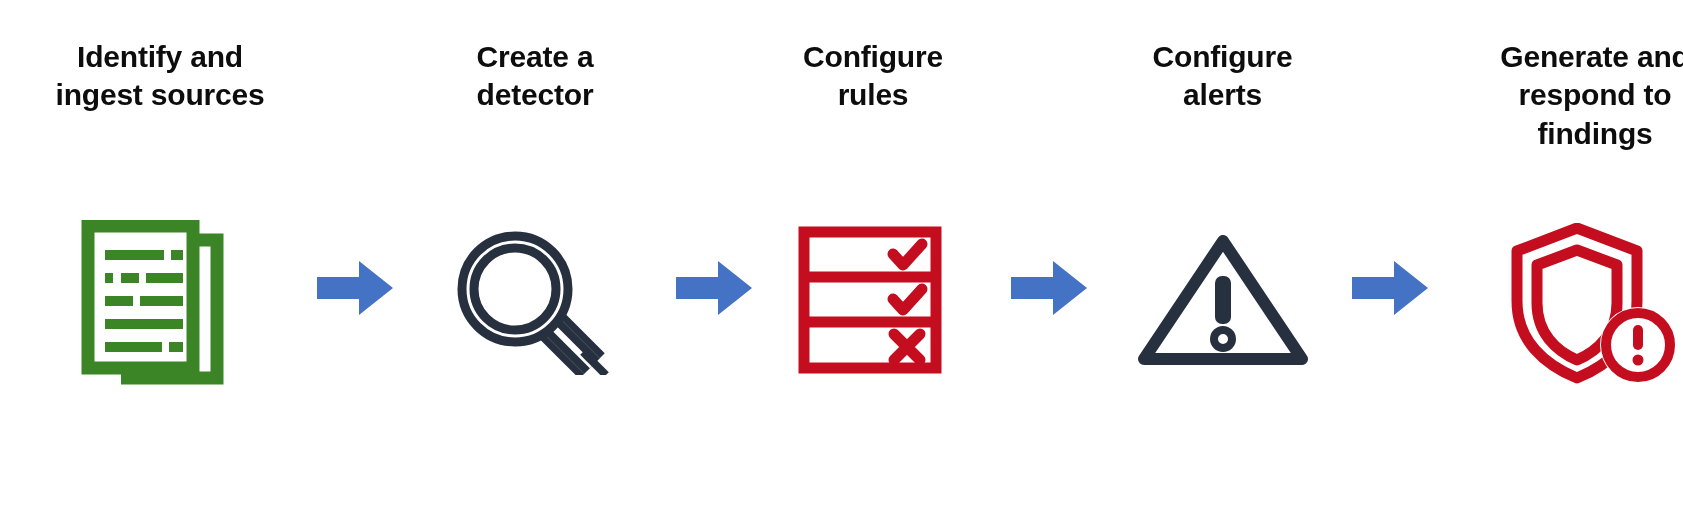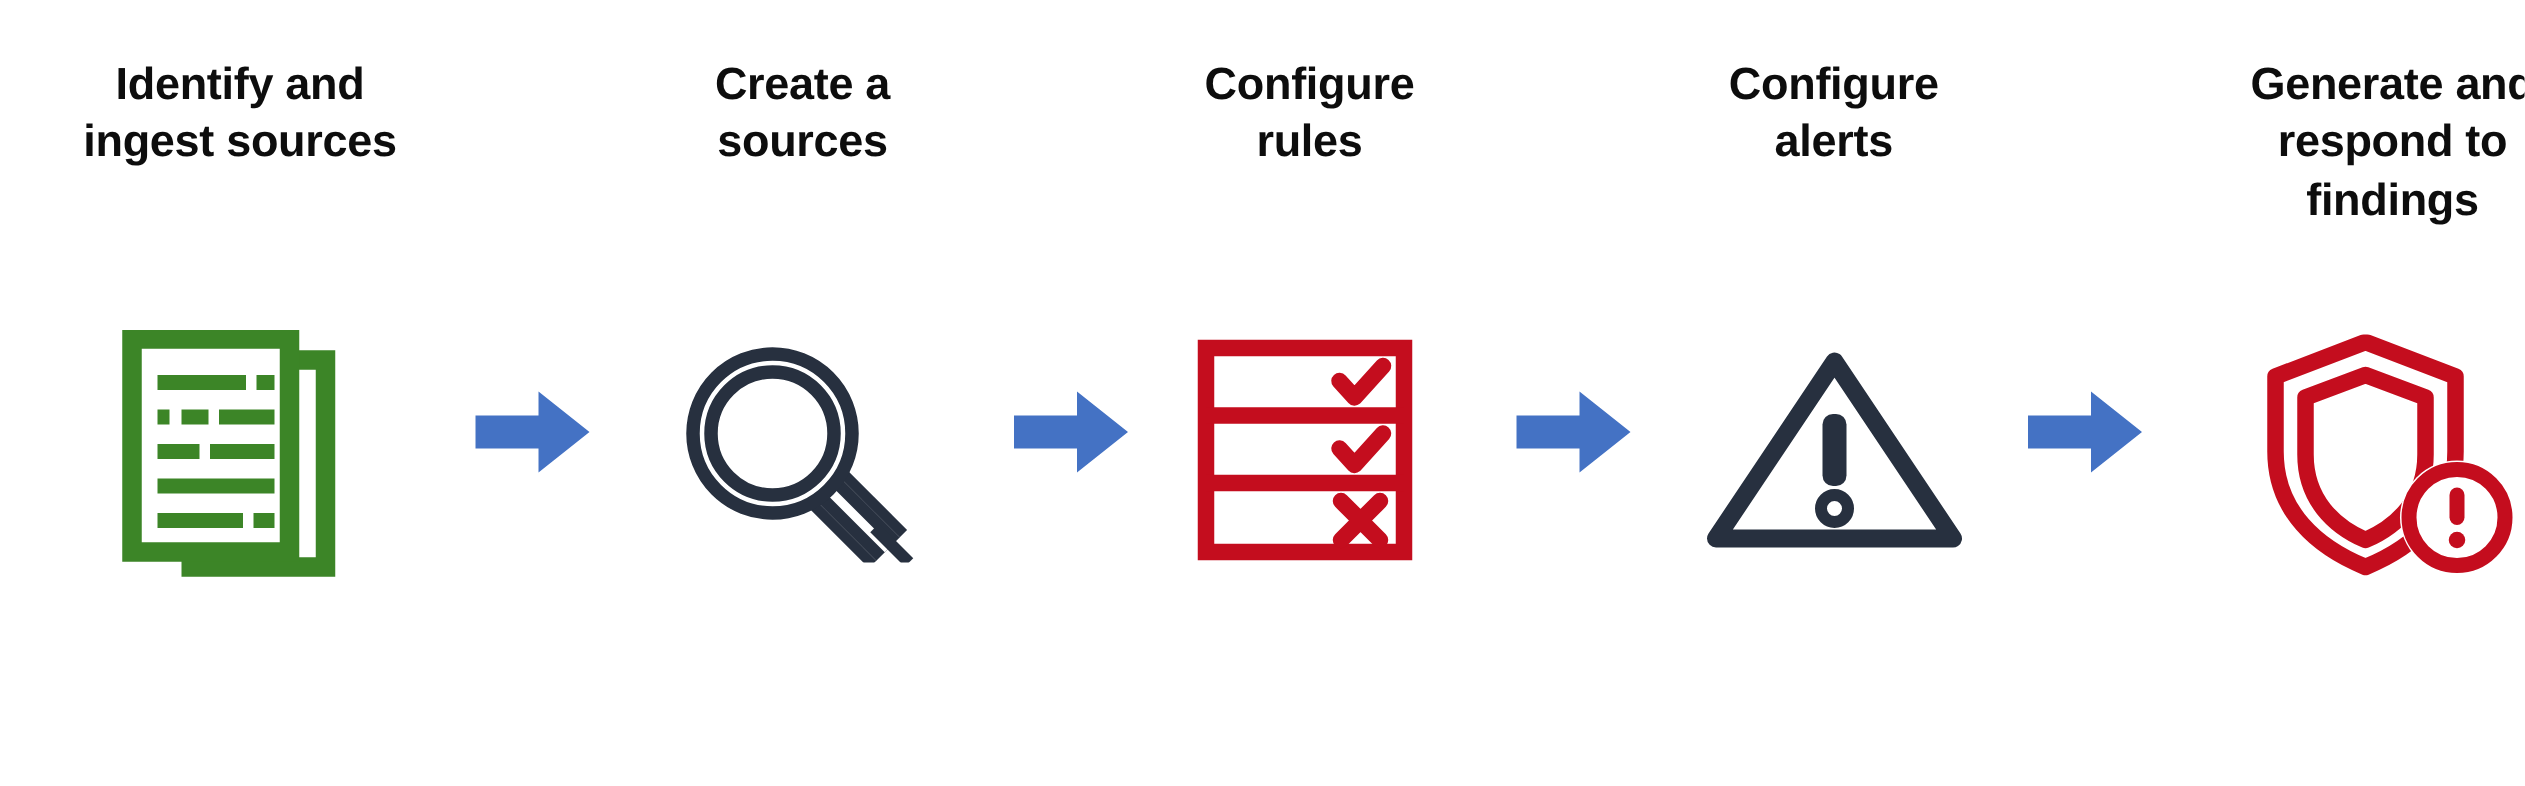--- a/index.html
+++ b/index.html
@@ -64,21 +64,21 @@
   </div>
 
   <div class="arrow-cell" style="width:90px;height:524px;">
     <svg width="80" height="58" viewBox="0 0 80 58" aria-hidden="true" style="margin-top:52px;">
       <path d="M2 18 H44 V2 L78 29 L44 56 V40 H2 Z" fill="#4472c4"></path>
     </svg>
   </div>
 
   <div class="step" style="width:270px;">
     <div class="step-label" style="margin-top:38px;width:270px;">Create a
-sources</div>
+detector</div>
     <div class="icon-wrap" style="margin-top:100px;width:170px;height:170px;">
       <svg width="165" height="150" viewBox="0 0 165 150" fill="none" aria-hidden="true">
 
         <path d="M94 96 L139 141" stroke="#27303f" stroke-width="36" stroke-linecap="butt"></path>
         <path d="M94 96 L139 141" stroke="#ffffff" stroke-width="22" stroke-linecap="butt"></path>
         <path d="M99 91 L144 136 M89 101 L134 146" stroke="#27303f" stroke-width="8"></path>
         <path d="M130 127 L153 150" stroke="#27303f" stroke-width="8"></path>
 
         <circle cx="62" cy="64" r="53" stroke="#27303f" stroke-width="9" fill="#ffffff"></circle>
 

